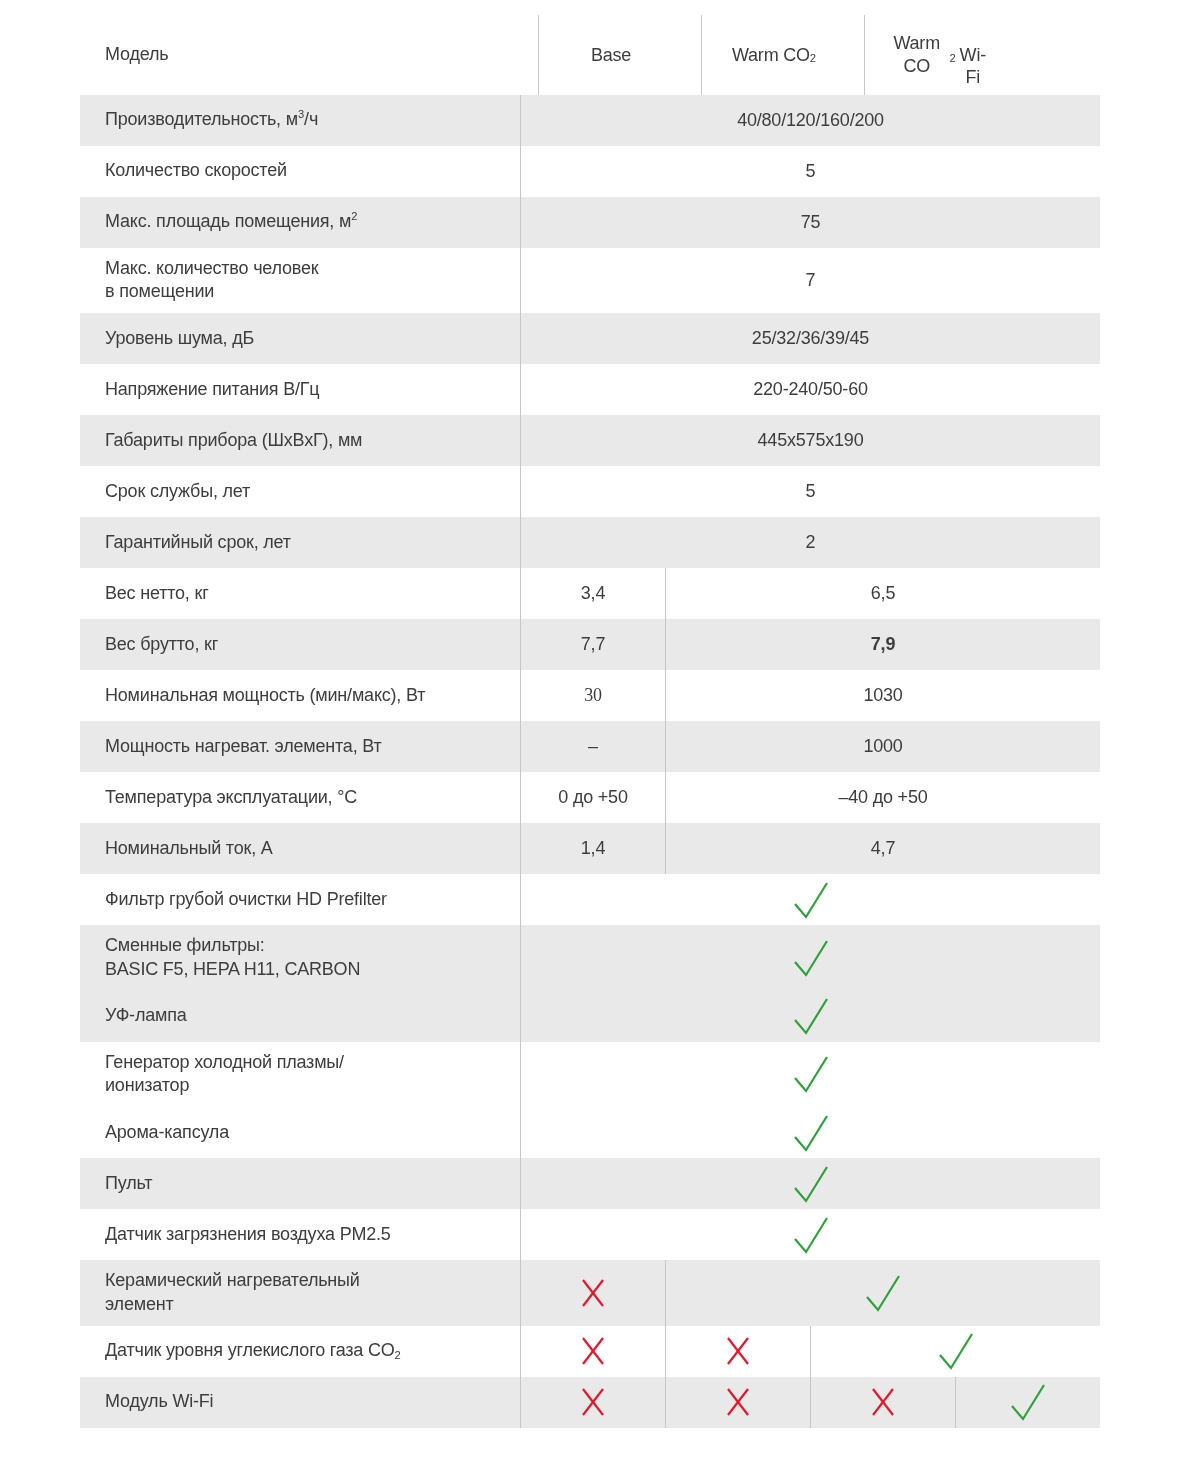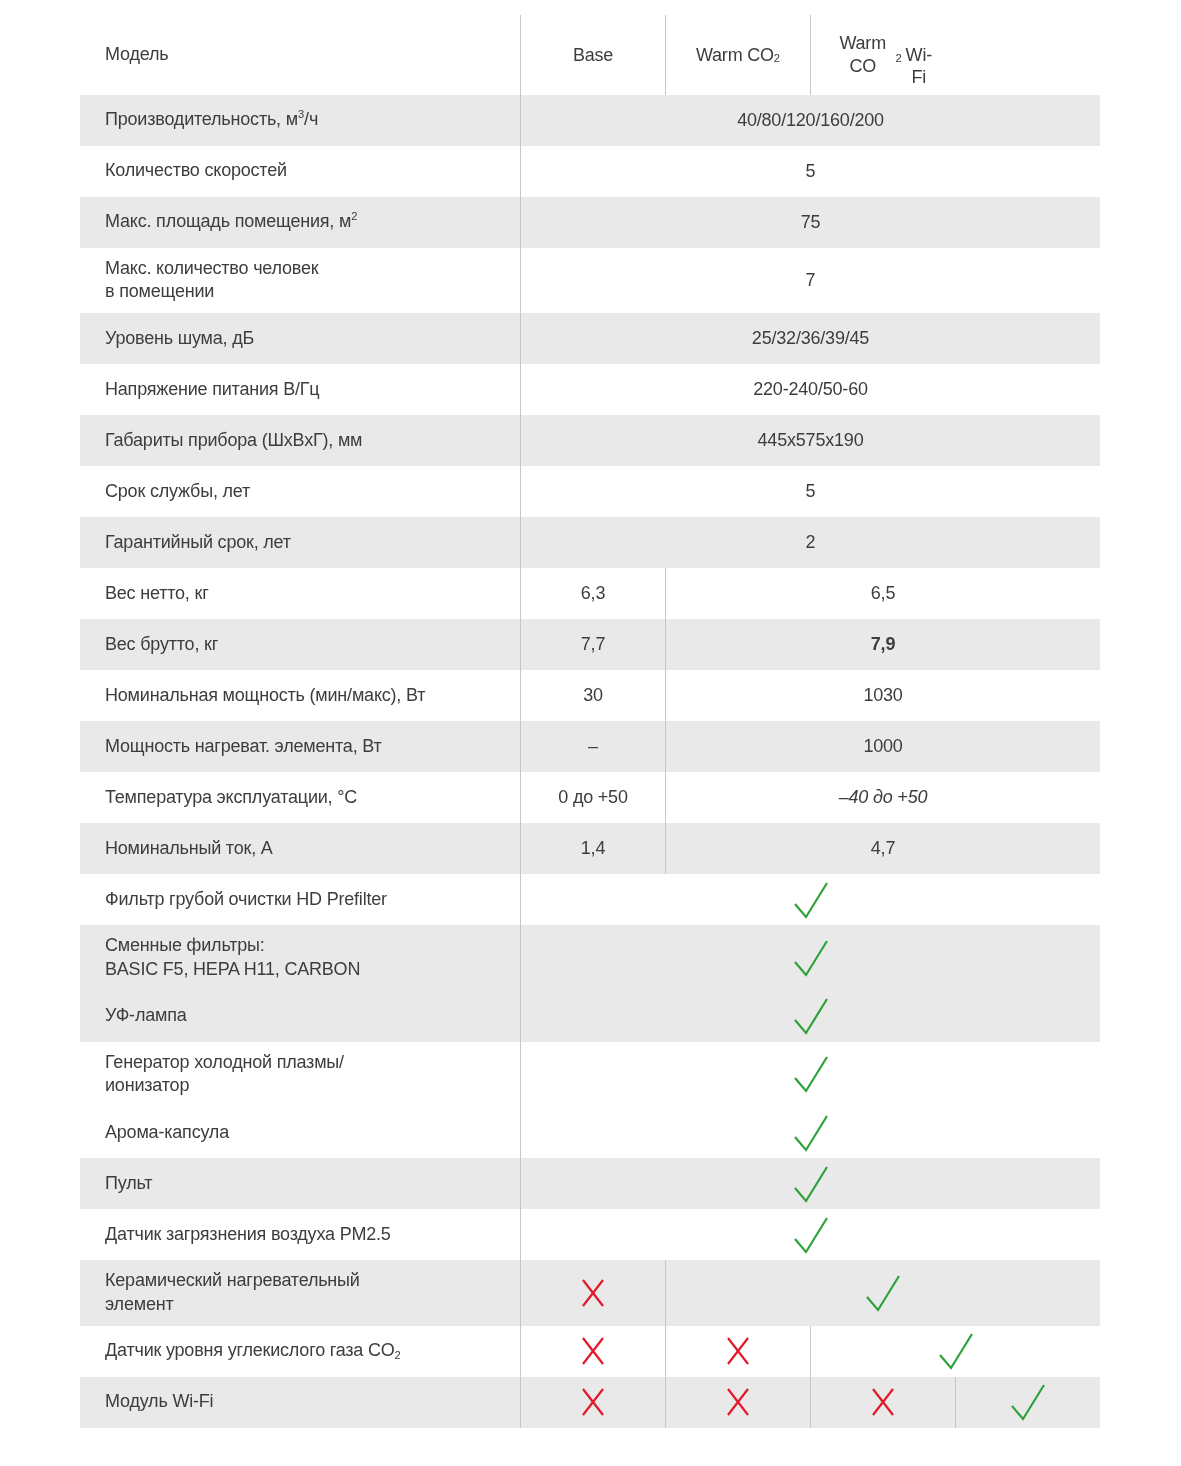--- a/index.html
+++ b/index.html
@@ -22,20 +22,21 @@
   .spec-table{
     width:1020px;
     margin:15px 0 0 80px;
   }
   .row{
     display:grid;
     grid-template-columns:440px 145px 145px 145px 145px;
   }
   .header-row{
     min-height:62px;
+    gap:18px;
   }
   .data-row{
     min-height:51px;
   }
   .data-row.shade{
     background:var(--row-shade);
   }
   .cell{
     display:flex;
     align-items:center;
@@ -121,42 +122,42 @@
       <div class="row data-row">
         <div class="cell label-cell"><span>Срок службы, лет</span></div>
         <div class="cell value-cell" style="grid-column: span 4;"><span>5</span></div>
       </div>
       <div class="row data-row shade">
         <div class="cell label-cell"><span>Гарантийный срок, лет</span></div>
         <div class="cell value-cell" style="grid-column: span 4;"><span>2</span></div>
       </div>
       <div class="row data-row">
         <div class="cell label-cell"><span>Вес нетто, кг</span></div>
-        <div class="cell value-cell" style="grid-column: span 1;"><span>6,3</span></div>
+        <div class="cell value-cell" style="grid-column: span 1;"><span>3,4</span></div>
         <div class="cell value-cell" style="grid-column: span 3;"><span>6,5</span></div>
       </div>
       <div class="row data-row shade">
         <div class="cell label-cell"><span>Вес брутто, кг</span></div>
         <div class="cell value-cell" style="grid-column: span 1;"><span>7,7</span></div>
         <div class="cell value-cell" style="grid-column: span 3; font-weight: bold;"><span>7,9</span></div>
       </div>
       <div class="row data-row">
         <div class="cell label-cell"><span>Номинальная мощность (мин/макс), Вт</span></div>
-        <div class="cell value-cell" style="grid-column: span 1;"><span>30</span></div>
+        <div class="cell value-cell" style="grid-column: span 1; font-family: Liberation Serif, serif;"><span>30</span></div>
         <div class="cell value-cell" style="grid-column: span 3;"><span>1030</span></div>
       </div>
       <div class="row data-row shade">
         <div class="cell label-cell"><span>Мощность нагреват. элемента, Вт</span></div>
         <div class="cell value-cell" style="grid-column: span 1;"><span>–</span></div>
         <div class="cell value-cell" style="grid-column: span 3; align-items: center;"><span>1000</span></div>
       </div>
       <div class="row data-row">
         <div class="cell label-cell"><span>Температура эксплуатации, °С</span></div>
         <div class="cell value-cell" style="grid-column: span 1;"><span>0 до +50</span></div>
-        <div class="cell value-cell" style="grid-column: span 3; font-style: italic;"><span>–40 до +50</span></div>
+        <div class="cell value-cell" style="grid-column: span 3;"><span>–40 до +50</span></div>
       </div>
       <div class="row data-row shade">
         <div class="cell label-cell"><span>Номинальный ток, А</span></div>
         <div class="cell value-cell" style="grid-column: span 1;"><span>1,4</span></div>
         <div class="cell value-cell" style="grid-column: span 3; text-align: center;"><span>4,7</span></div>
       </div>
       <div class="row data-row">
         <div class="cell label-cell"><span>Фильтр грубой очистки HD Prefilter</span></div>
         <div class="cell value-cell" style="grid-column: span 4;"><svg class="mark-icon" width="36" height="38" viewBox="0 0 36 38">
             <polyline points="2,23 13,36 34,2" fill="none" stroke="var(--check-green)" stroke-width="2.2"></polyline>

